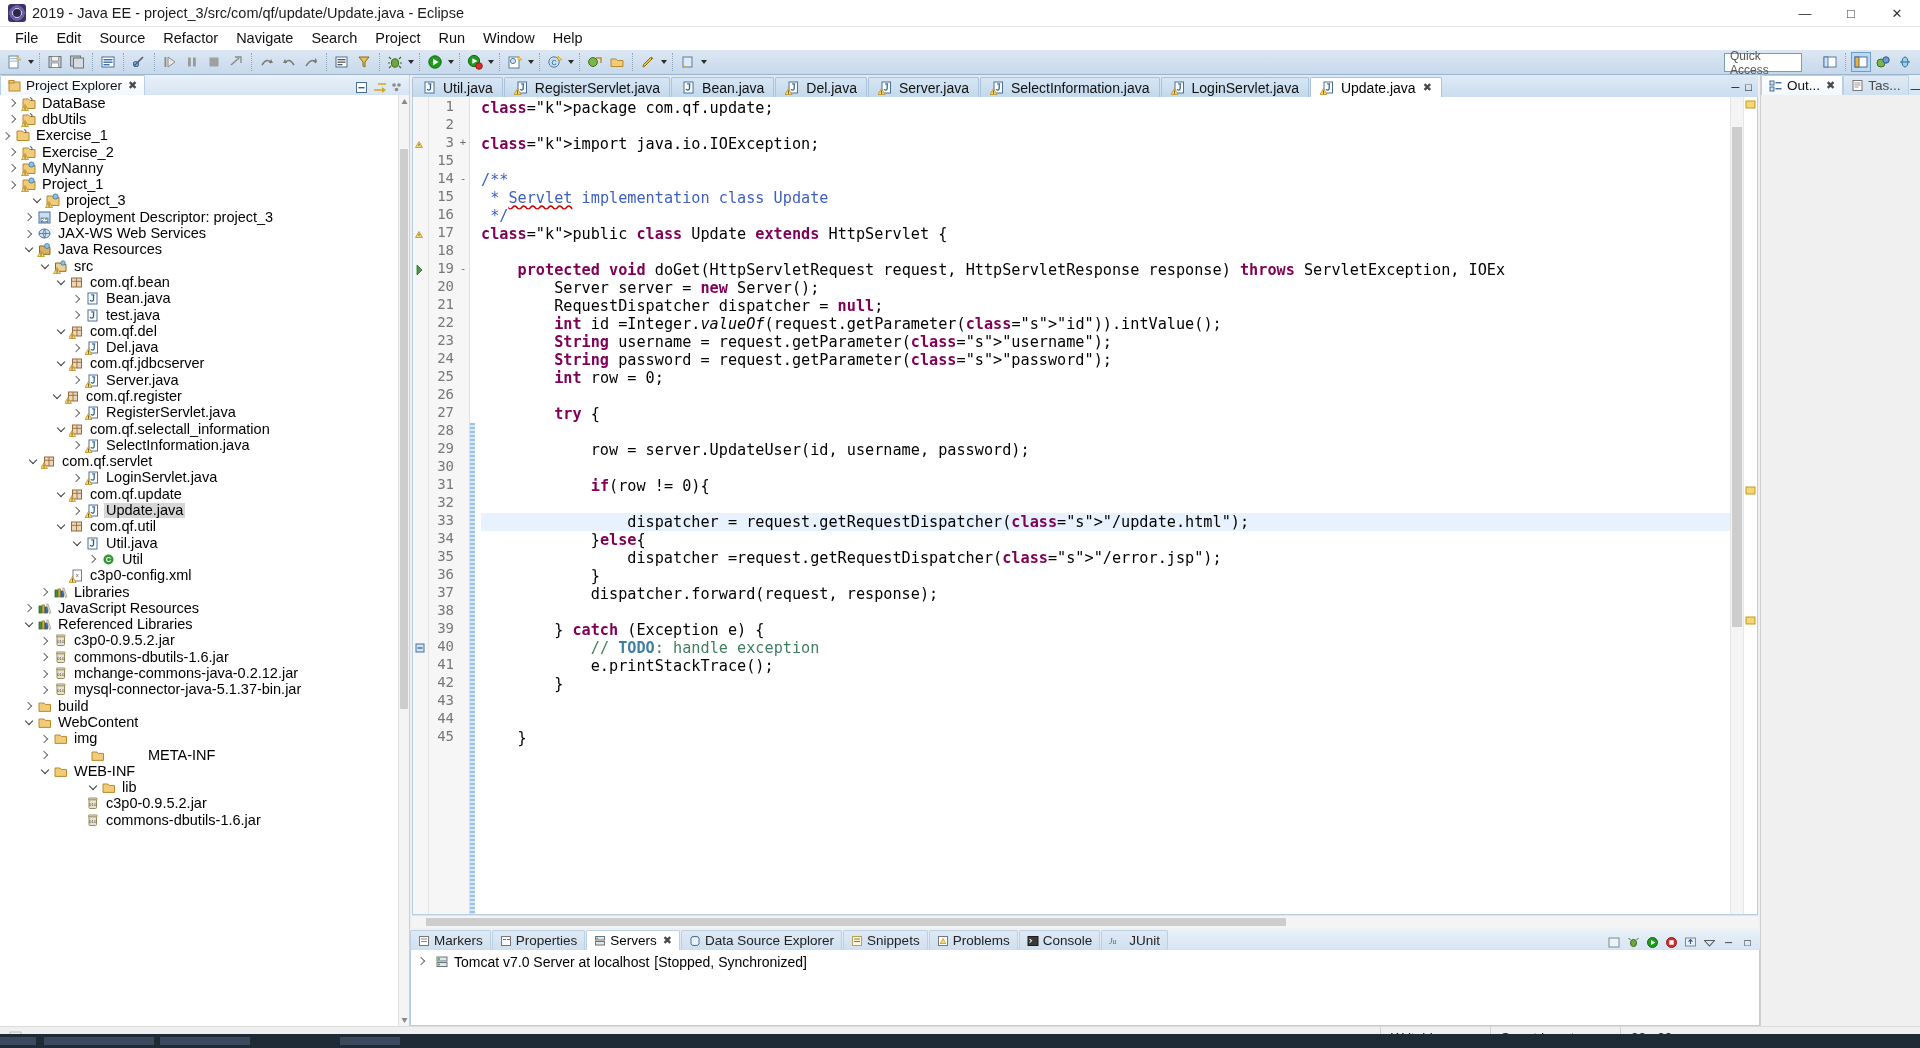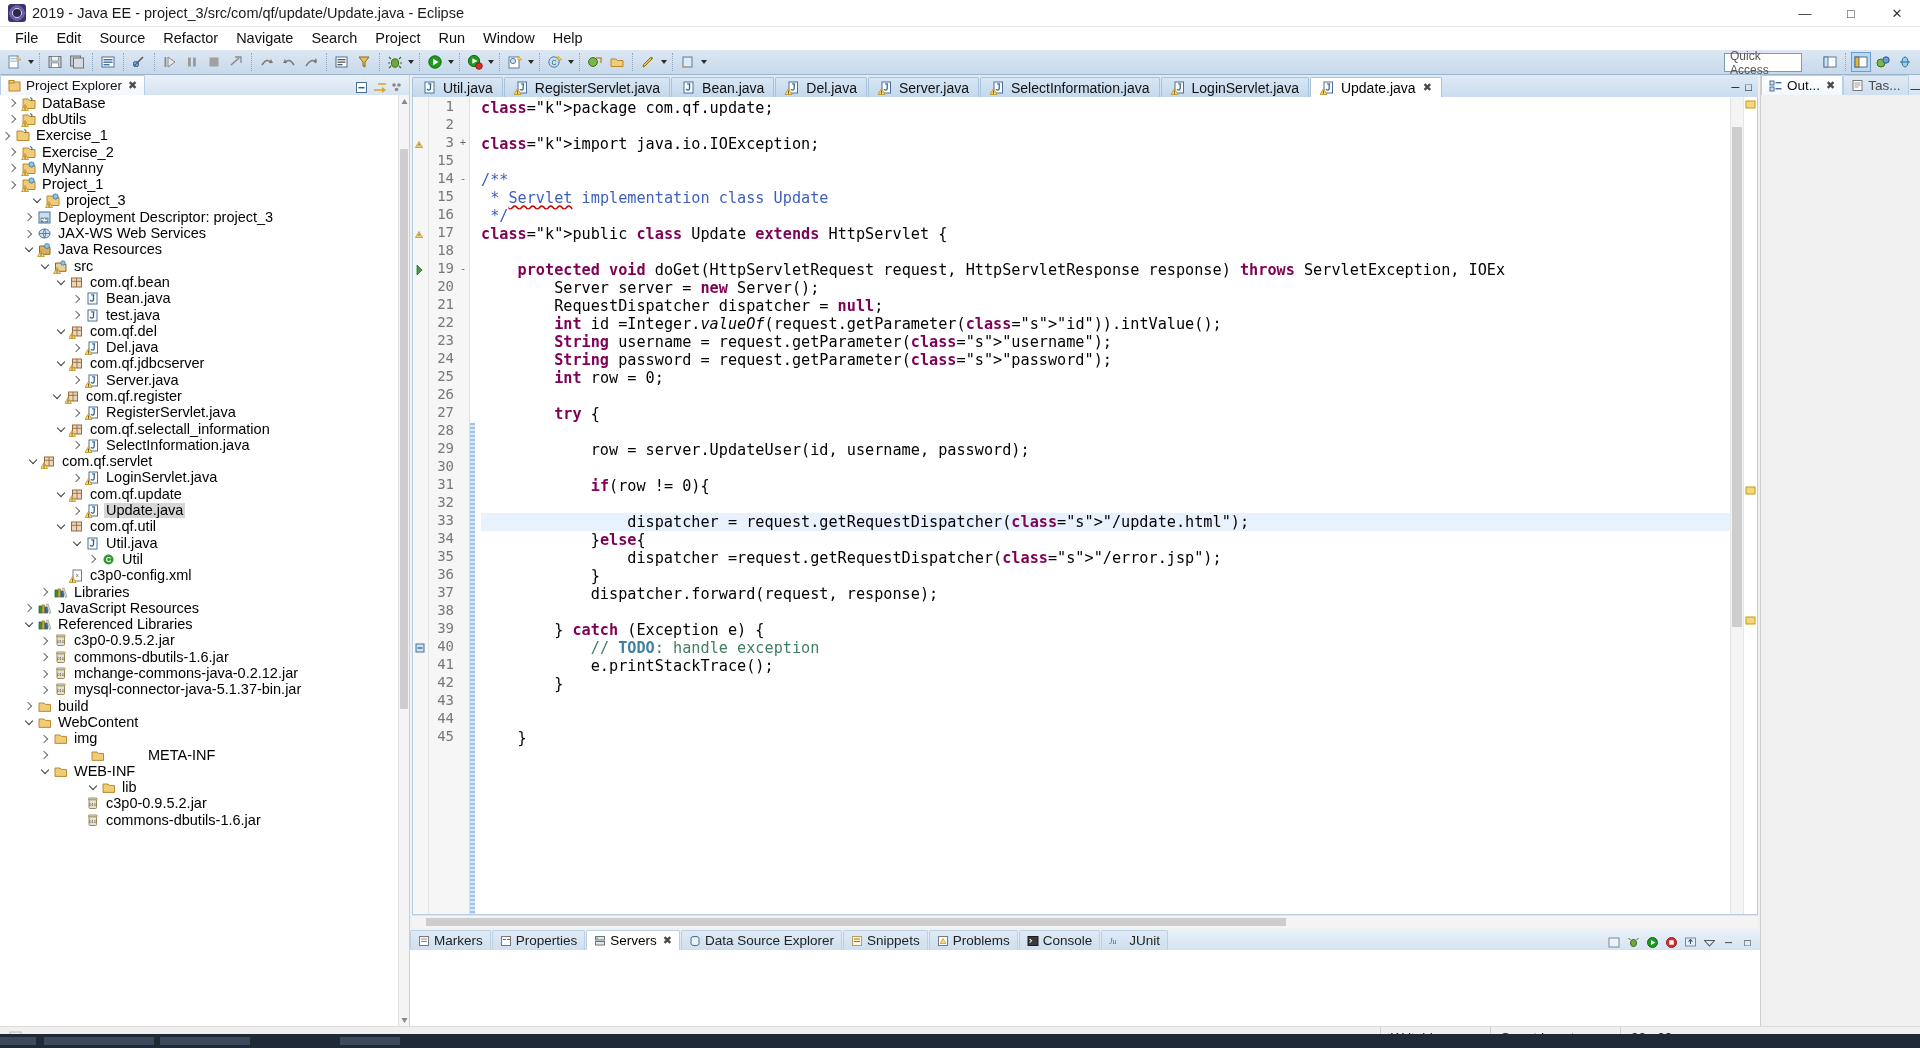--- a/index.html
+++ b/index.html
@@ -1308,20 +1308,37 @@
             </span>
             <span class="va">
               <svg width="11" height="8">
                 <path d="M0.5 1.5 L10.5 1.5 L5.5 7z" fill="none" stroke="#5a5a5a" stroke-width="1.1"></path>
               </svg>
             </span>
             <span class="va" style="font-size:10px">─</span>
             <span class="va" style="font-size:10px">□</span>
           </div>
         </div>
+      <div class="bvbody">
+        <div class="srv-gutter">
+          <span class="arrow r"></span>
+        </div>
+        <div class="srv-list">
+          <div class="srv-row">
+            <svg width="14" height="14">
+                <rect x="2" y="2" width="10" height="4" fill="#dfe6ec" stroke="#6d747b"></rect>
+                <rect x="2" y="7.5" width="10" height="4" fill="#dfe6ec" stroke="#6d747b"></rect>
+                <circle cx="4" cy="4" r="0.9" fill="#3a9a3a"></circle>
+                <circle cx="4" cy="9.5" r="0.9" fill="#3a9a3a"></circle>
+              </svg>
+            <span>Tomcat v7.0 Server at localhost</span>
+            <span>[Stopped, Synchronized]</span>
+          </div>
+        </div>
+      </div>
     </div>
   </div>
 
   <div id="rightpanel">
     <div class="view-tabbar">
       <div class="vtab">
         <svg width="14" height="14">
             <rect x="1" y="2" width="4" height="4" fill="#cfe2f3" stroke="#4a7098"></rect>
             <rect x="1" y="8" width="4" height="4" fill="#cfe2f3" stroke="#4a7098"></rect>
             <rect x="6.5" y="3" width="6" height="1.4" fill="#4a7098"></rect>

